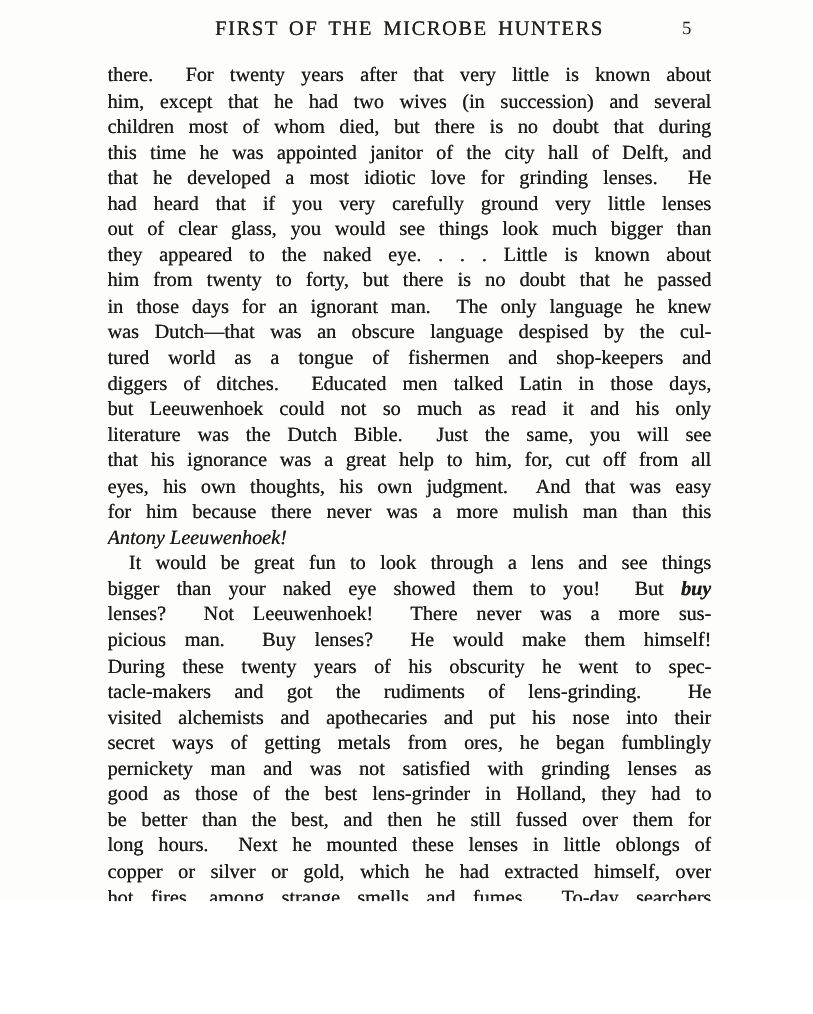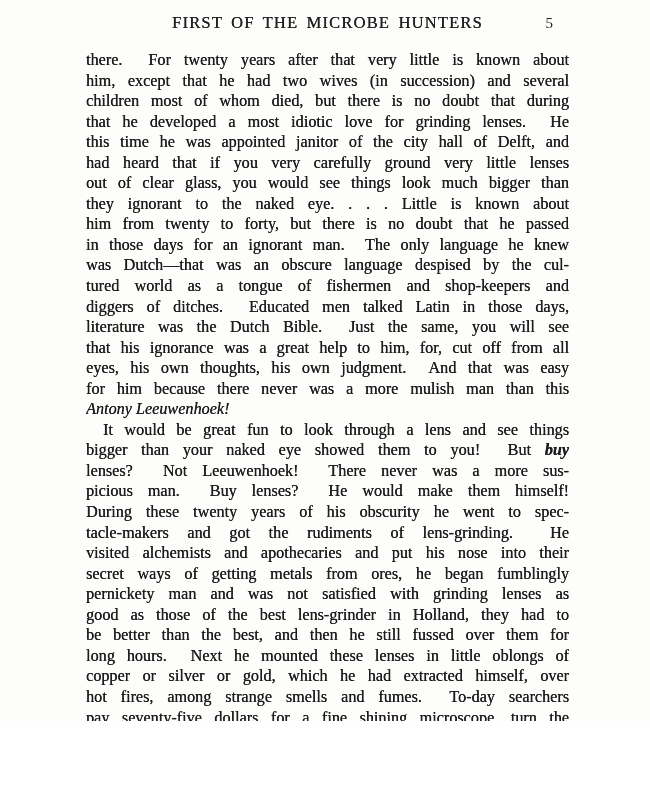--- a/index.html
+++ b/index.html
@@ -68,30 +68,31 @@
 
 <div class="page">
   <div class="running-header">
     <span class="running-title">FIRST OF THE MICROBE HUNTERS</span>
     <span class="folio">5</span>
   </div>
   <div class="page-body" id="page-body">
       <div class="line">there.&nbsp; For twenty years after that very little is known about</div>
       <div class="line">him, except that he had two wives (in succession) and several</div>
       <div class="line">children most of whom died, but there is no doubt that during</div>
+      <div class="line">this time he was appointed janitor of the city hall of Delft, and</div>
       <div class="line">that he developed a most idiotic love for grinding lenses.&nbsp; He</div>
-      <div class="line">this time he was appointed janitor of the city hall of Delft, and</div>
       <div class="line">had heard that if you very carefully ground very little lenses</div>
       <div class="line">out of clear glass, you would see things look much bigger than</div>
-      <div class="line">they ignorant to the naked eye. . . . Little is known about</div>
+      <div class="line">they appeared to the naked eye. . . . Little is known about</div>
       <div class="line">him from twenty to forty, but there is no doubt that he passed</div>
       <div class="line">in those days for an ignorant man.&nbsp; The only language he knew</div>
       <div class="line">was Dutch—that was an obscure language despised by the cul-</div>
       <div class="line">tured world as a tongue of fishermen and shop-keepers and</div>
       <div class="line">diggers of ditches.&nbsp; Educated men talked Latin in those days,</div>
+      <div class="line">but Leeuwenhoek could not so much as read it and his only</div>
       <div class="line">literature was the Dutch Bible.&nbsp; Just the same, you will see</div>
       <div class="line">that his ignorance was a great help to him, for, cut off from all</div>
       <div class="line">eyes, his own thoughts, his own judgment.&nbsp; And that was easy</div>
       <div class="line">for him because there never was a more mulish man than this</div>
       <div class="line no-justify">Antony Leeuwenhoek!</div>
       <div class="line indent">It would be great fun to look through a lens and see things</div>
       <div class="line"><span>bigger than your naked eye showed them to you!&nbsp; But </span><span class="bold-italic">buy</span></div>
       <div class="line">lenses?&nbsp; Not Leeuwenhoek!&nbsp; There never was a more sus-</div>
       <div class="line">picious man.&nbsp; Buy lenses?&nbsp; He would make them himself!</div>
       <div class="line">During these twenty years of his obscurity he went to spec-</div>

